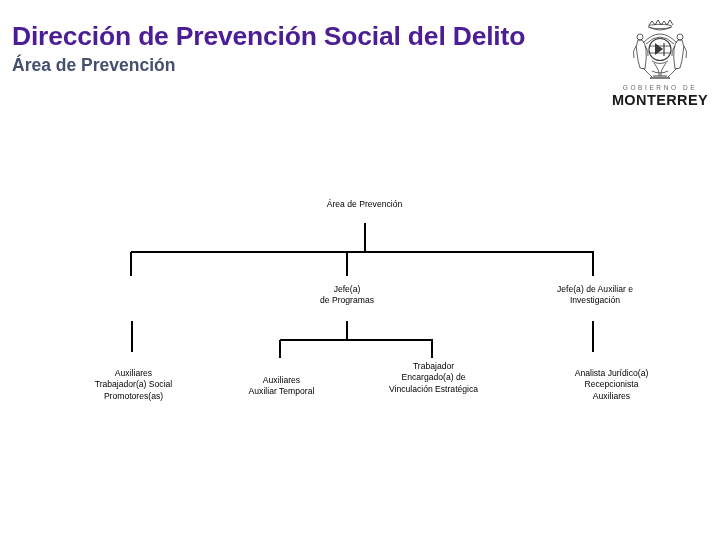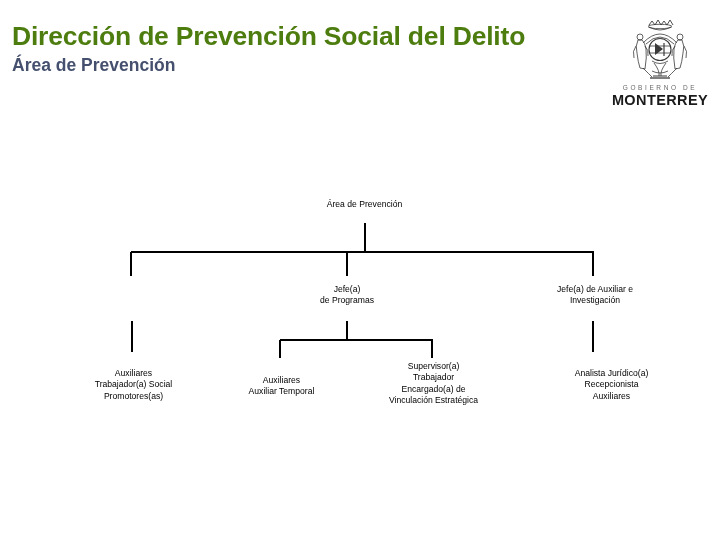--- a/index.html
+++ b/index.html
@@ -25,21 +25,21 @@
   }
   .title-block {
     position: absolute;
     left: 12px;
     top: 22px;
     width: 580px;
   }
   .main-title {
     font-size: 26.5px;
     font-weight: bold;
-    color: #4d7c0f;
+    color: #4c1d95;
     line-height: 1.08;
     letter-spacing: -0.2px;
     white-space: nowrap;
   }
   .sub-title {
     font-size: 17.5px;
     font-weight: bold;
     color: #44506e;
     line-height: 1.15;
     margin-top: 4px;
@@ -211,21 +211,20 @@
     <span class="node-line">Trabajador(a) Social</span>
     <span class="node-line">Promotores(as)</span>
   </div>
 
   <div class="node node-l3-b">
     <span class="node-line">Auxiliares</span>
     <span class="node-line">Auxiliar Temporal</span>
   </div>
 
   <div class="node node-l3-c">
-    <span class="node-line">Supervisor(a)</span>
     <span class="node-line">Trabajador</span>
     <span class="node-line">Encargado(a) de</span>
     <span class="node-line">Vinculación Estratégica</span>
   </div>
 
   <div class="node node-l3-d">
     <span class="node-line">Analista Jurídico(a)</span>
     <span class="node-line">Recepcionista</span>
     <span class="node-line">Auxiliares</span>
   </div>

